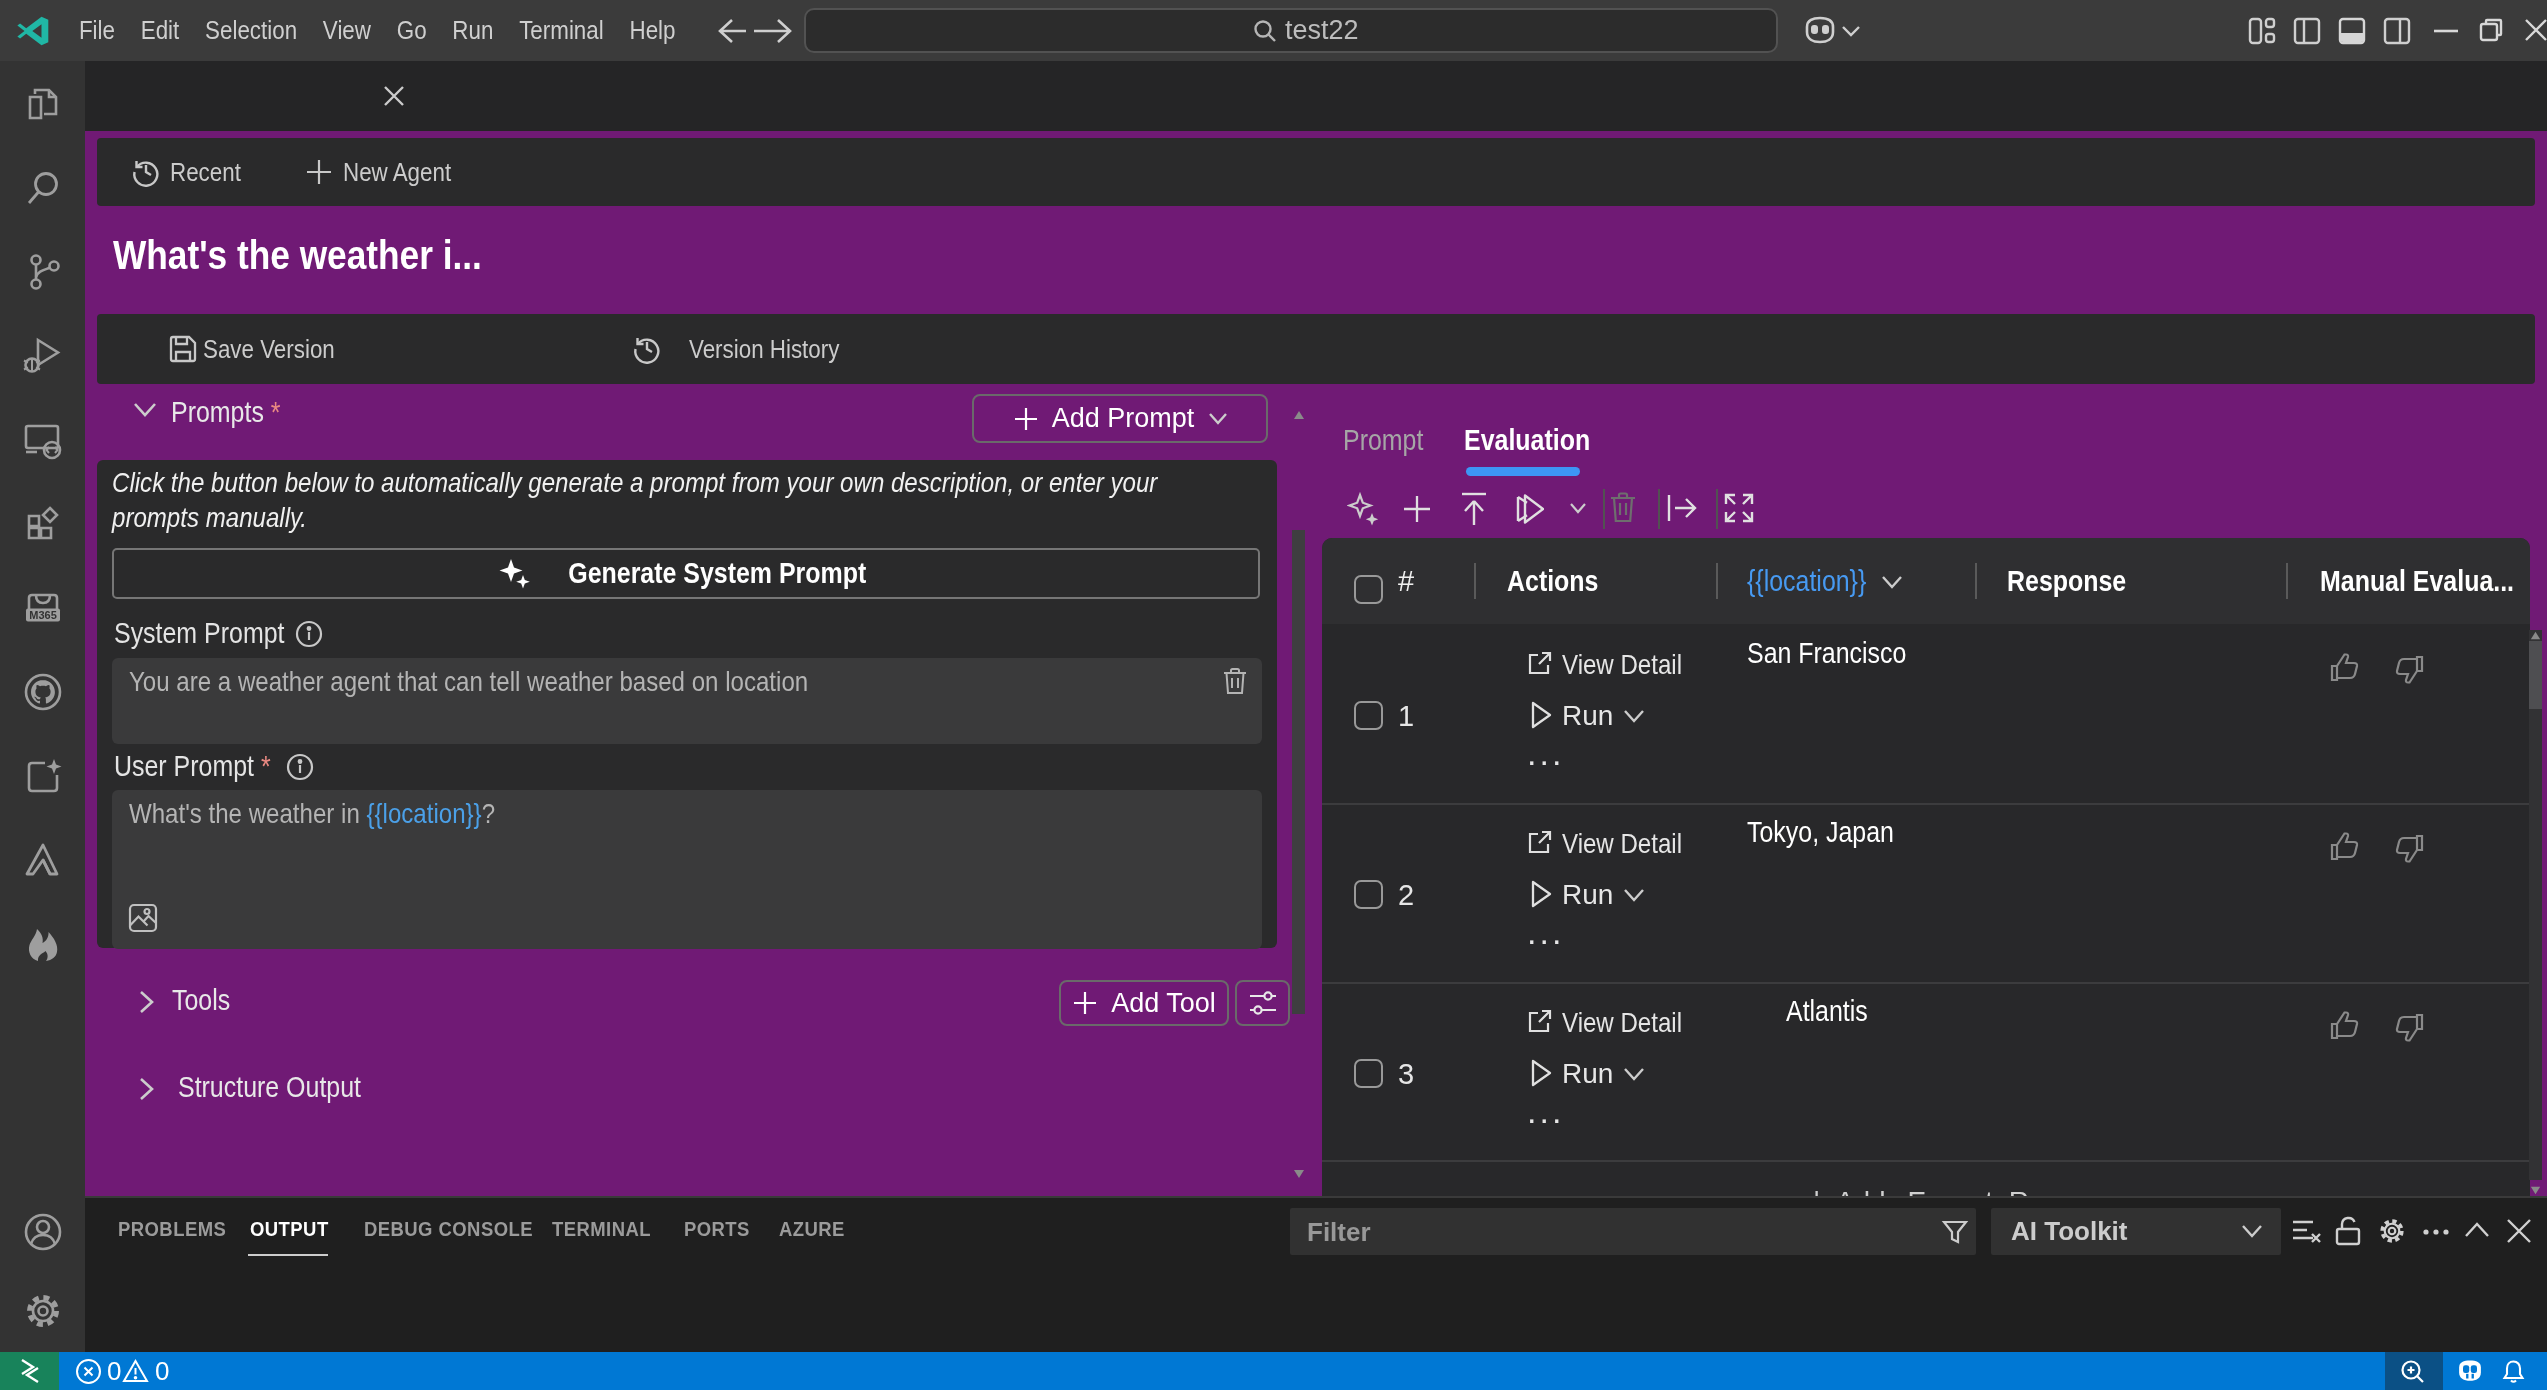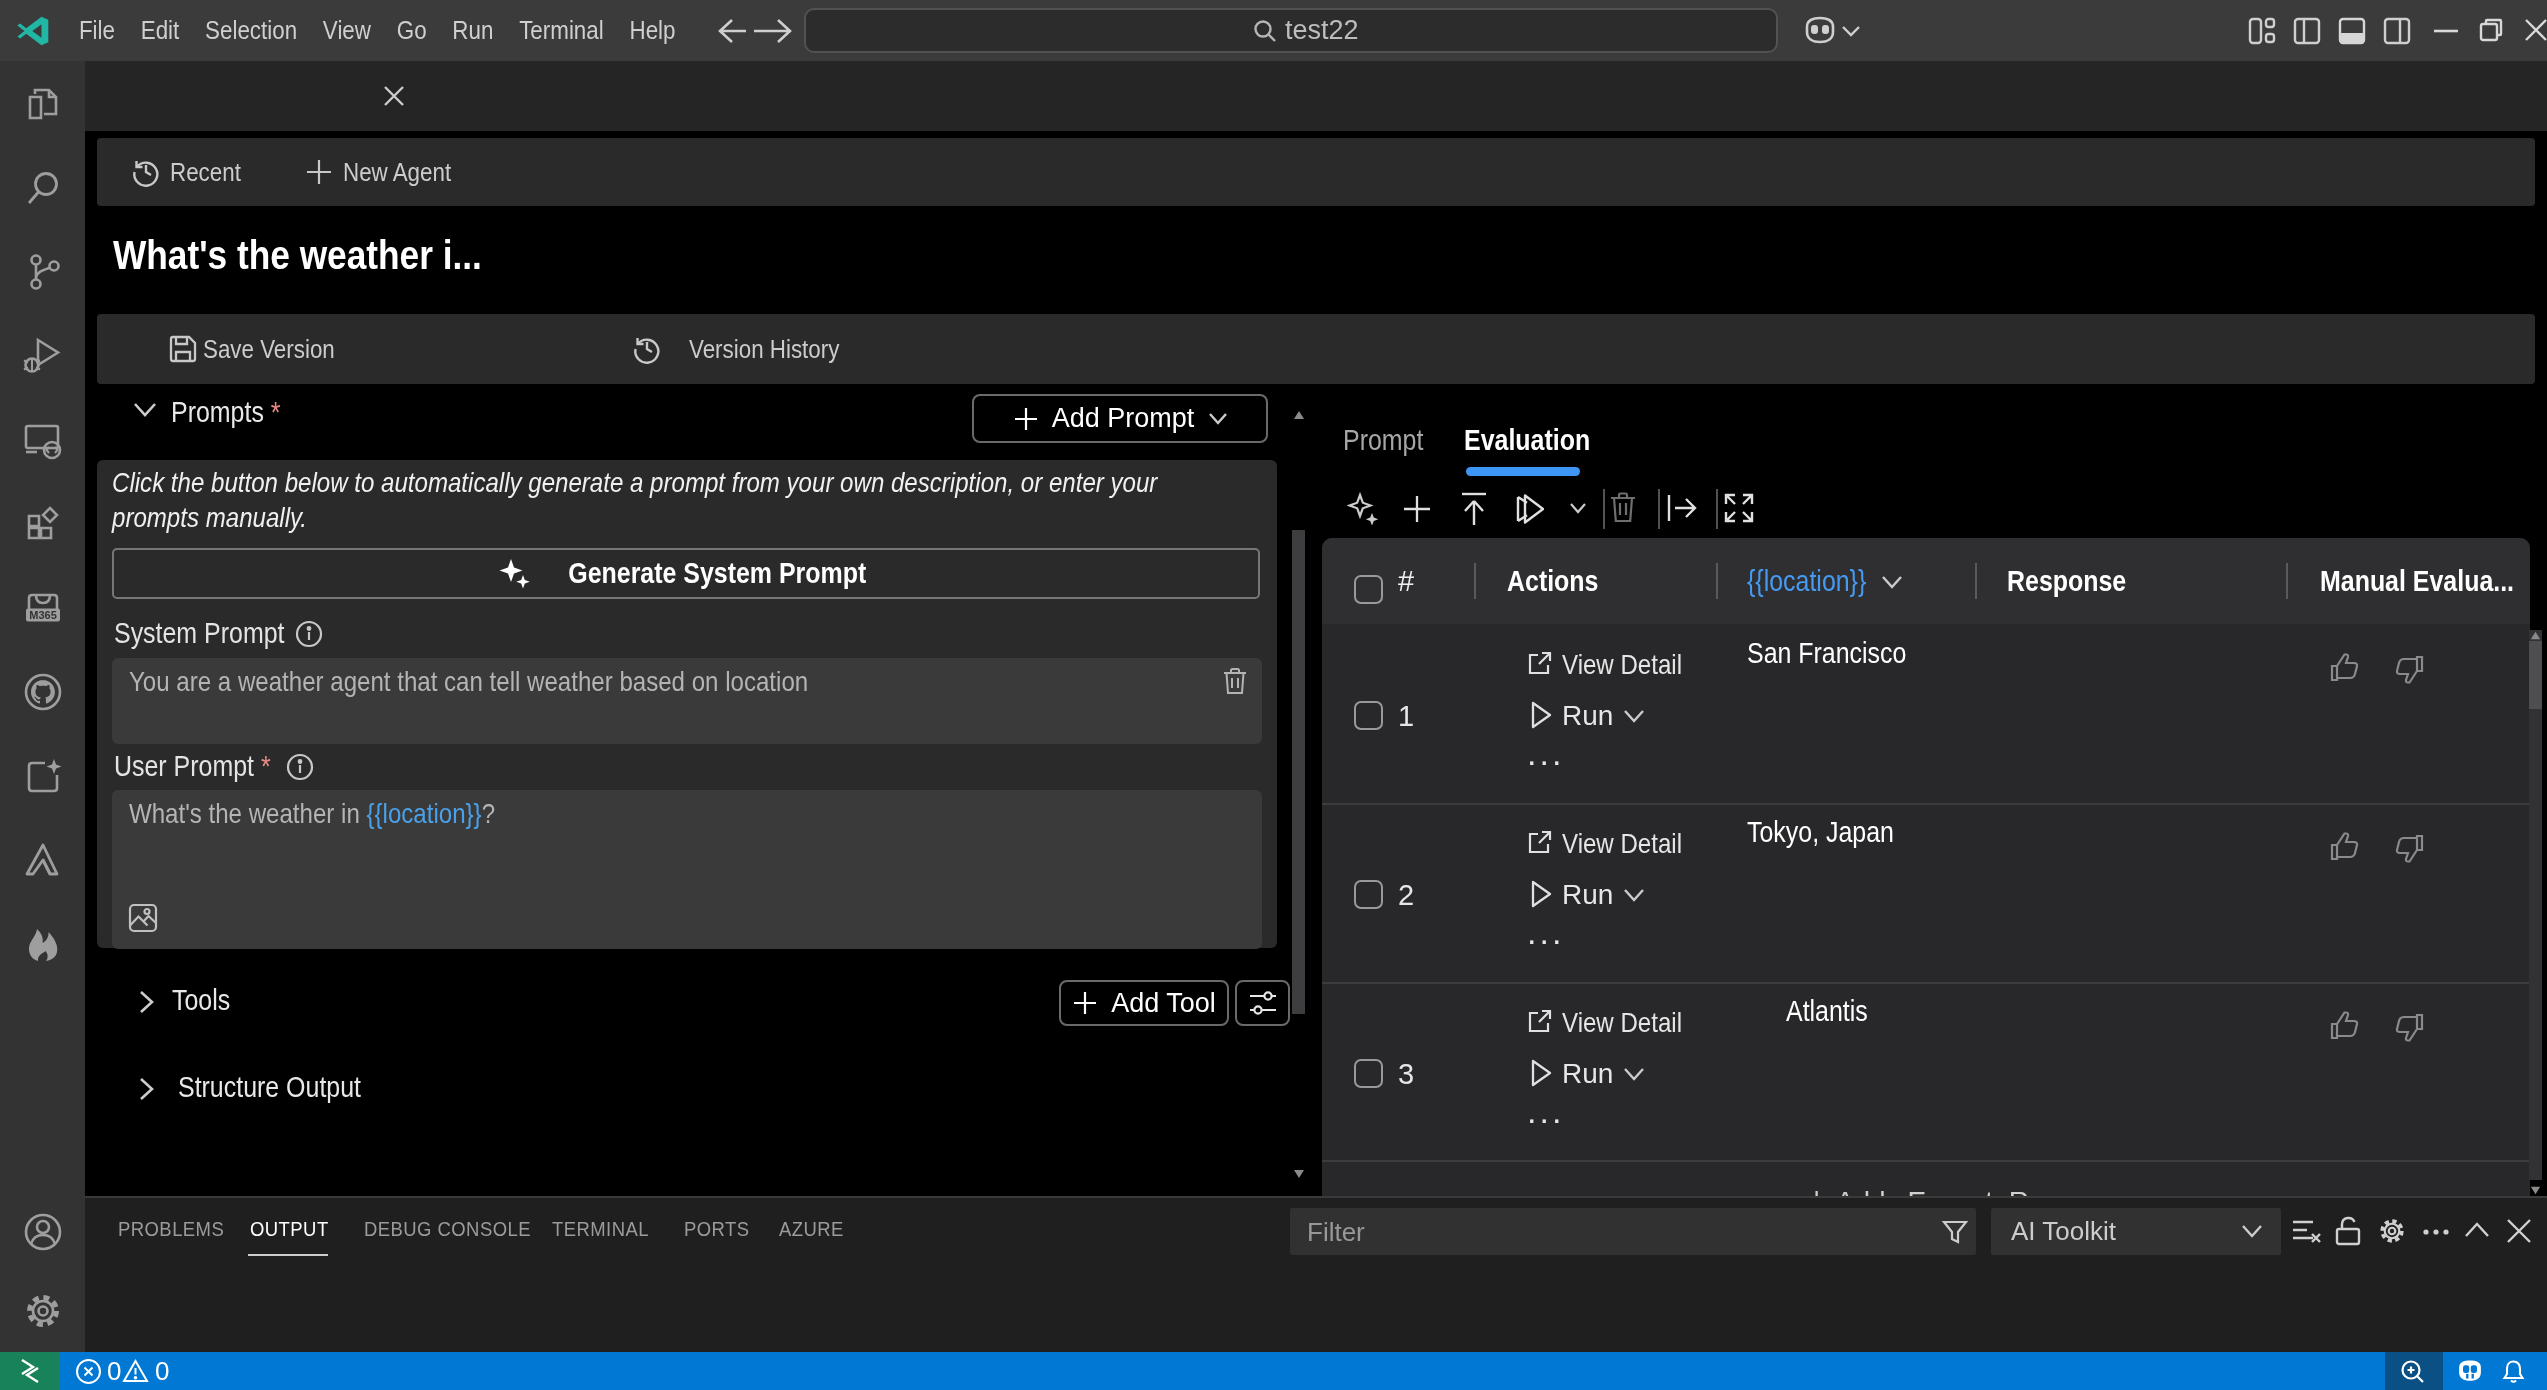--- a/index.html
+++ b/index.html
@@ -12,25 +12,25 @@
     display:flex; align-items:center; color:#cfcfcf; font-size:26px; }
   .menuitem { padding:0 15px; }
   
   #activitybar { position:absolute; left:0; top:61px; width:85px; height:1291px; background:#333333; }
   .actitem { position:absolute; left:0; width:85px; height:83px; display:flex; align-items:center; justify-content:center; }
   
   #tabbar { position:absolute; left:85px; top:61px; width:2462px; height:70px; background:#252526; }
   #activetab { position:absolute; left:0; top:0; width:331px; height:70px; background:#1f1f1f;
     display:flex; align-items:center; color:#e4e4e4; font-size:26px; }
   
-  #webview { position:absolute; left:85px; top:131px; width:2462px; height:1065px; background:#000000; overflow:hidden; color:#cccccc; font-size:26px;}
+  #webview { position:absolute; left:85px; top:131px; width:2462px; height:1065px; background:#701a75; overflow:hidden; color:#cccccc; font-size:26px;}
   .wbar { position:absolute; left:12px; width:2438px; background:#2a2a2b; border-radius:4px; display:flex; align-items:center; color:#d6d6d6; }
   .obtn { border:2px solid #6a6a6a; border-radius:8px; color:#ffffff; display:flex; align-items:center; justify-content:center; background:transparent; }
   
-  #panel { position:absolute; left:85px; top:1196px; width:2462px; height:156px; background:#1f1f1f; border-top:2px solid #3a3a3a; }
+  #panel { position:absolute; left:85px; top:1196px; width:2462px; height:156px; background:#1f1f1f; border-top:2px solid #3a3a3a;font-weight:bold; }
   .ptab { color:#9b9b9b; font-size:21px; letter-spacing:0.5px; transform:scaleX(0.88); transform-origin:0 50%; }
   
   #statusbar { position:absolute; left:0; top:1352px; width:2547px; height:38px; background:#0078d4; color:#ffffff; font-size:26px; }
   svg { display:block; }
   .sx { display:inline-block; transform:scaleX(0.86); transform-origin:0 50%; white-space:nowrap; }
 
 </style>
 </head>
 <body>
 <div id="root">

